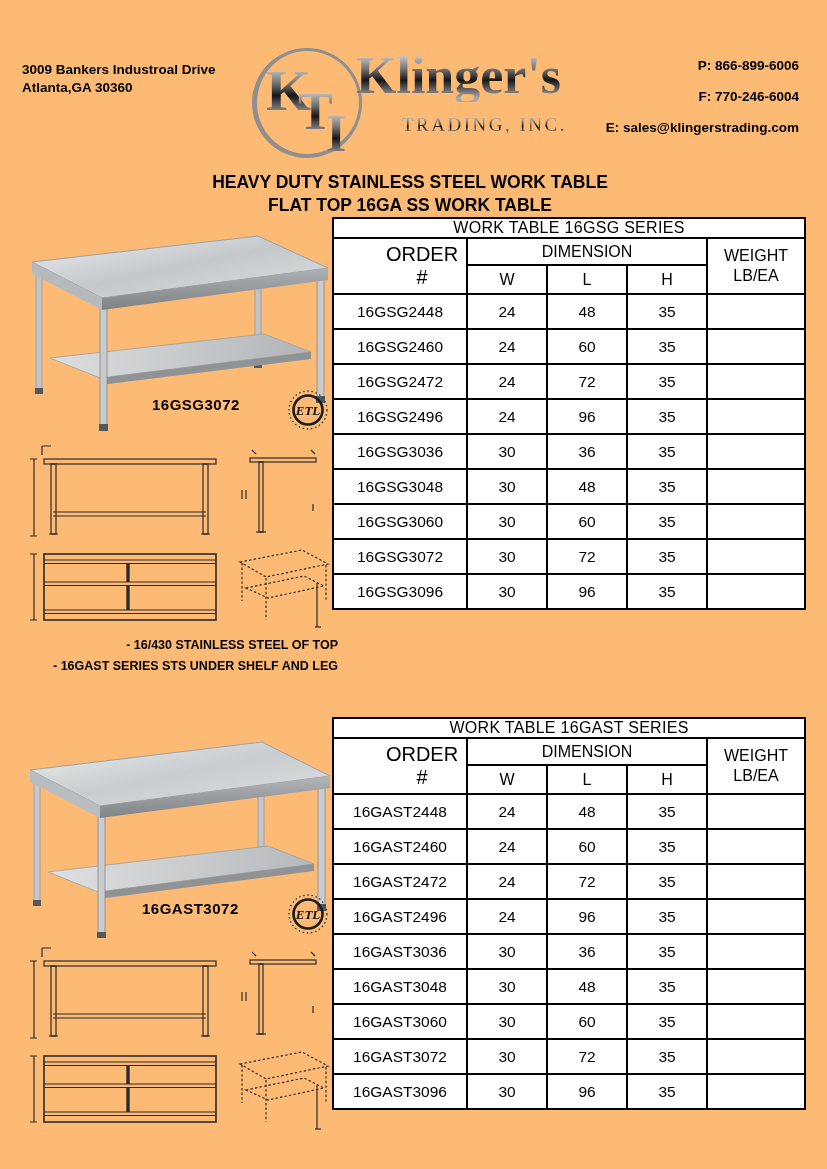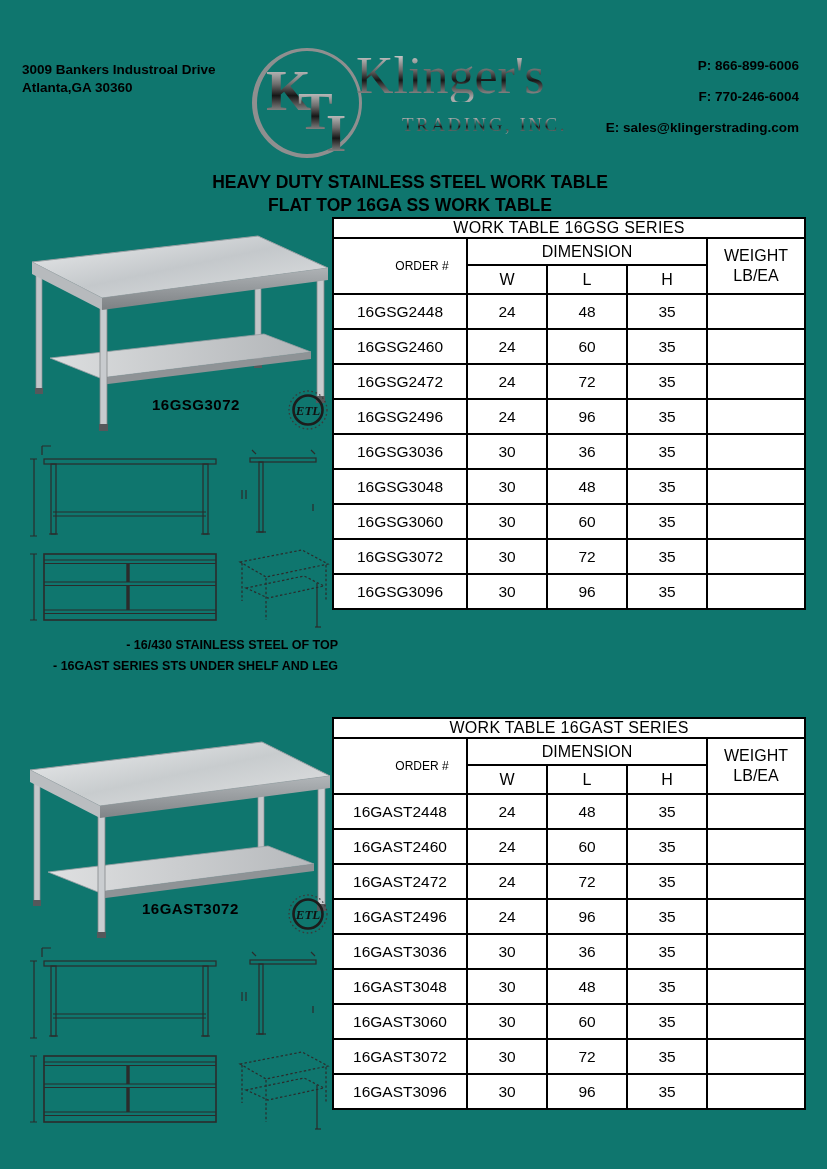--- a/index.html
+++ b/index.html
@@ -1,21 +1,21 @@
 <!DOCTYPE html>
 <html><head>
 <meta charset="utf-8">
 <style>
   * { box-sizing: border-box; margin: 0; padding: 0; }
   html, body { background: #fff; }
   .page {
     position: relative;
     width: 827px;
     height: 1169px;
-    background: #0f766e;
+    background: #fdba74;
     font-family: "Liberation Sans", sans-serif;
     color: #000;
     overflow: hidden;
   }
 
   
   .address {
     position: absolute; left: 22px; top: 61px;
     font-size: 13.5px; font-weight: bold; line-height: 18px;
   }
@@ -33,21 +33,21 @@
   }
   .mono {
     position: absolute; font-family: "Liberation Serif", serif; font-weight: bold;
     line-height: 1;
   }
   .mono-k { left: 16px; top: 22px; font-size: 58px; }
   .mono-t { left: 48px; top: 46px; font-size: 52px; }
   .mono-i { left: 76px; top: 68px; font-size: 52px; }
   .logo-name {
     position: absolute; left: 106px; top: 10px;
-    font-family: "Liberation Serif", serif; font-weight: normal; font-size: 52px; line-height: 1;
+    font-family: "Liberation Serif", serif; font-weight: bold; font-size: 52px; line-height: 1;
     white-space: nowrap;
   }
   .logo-sub {
     position: absolute; left: 152px; top: 74px;
     font-family: "Liberation Serif", serif; font-size: 19px; letter-spacing: 2.5px;
     white-space: nowrap;
   }
   .silver { color: #4a4a4a; }
   @supports ((-webkit-background-clip: text) or (background-clip: text)) {
     .silver {
@@ -87,21 +87,21 @@
     position: absolute; left: 332px; width: 472px;
     border-collapse: collapse; table-layout: fixed; background: #fff;
   }
   .spec-table-1 { top: 217px; }
   .spec-table-2 { top: 717px; }
   .spec-table th, .spec-table td {
     border: 2px solid #000; padding: 0; text-align: center; vertical-align: middle;
     font-weight: normal; background: #fff;
   }
   .spec-table .tbl-title { height: 16px; font-size: 16px; letter-spacing: .3px; }
-  .spec-table .hdr-order { font-size: 12px; padding-left: 44px; }
+  .spec-table .hdr-order { font-size: 20px; padding-left: 44px; }
   .spec-table .hdr-dim { height: 27px; font-size: 16px; margin-left: 8px; }
   .spec-table .hdr-wlh { height: 29px; font-size: 16px; }
   .spec-table .hdr-weight { font-size: 16px; line-height: 20px; }
   .spec-table td { height: 35px; font-size: 15.5px; }
 </style>
 </head>
 <body>
 
 <div class="page">
 

